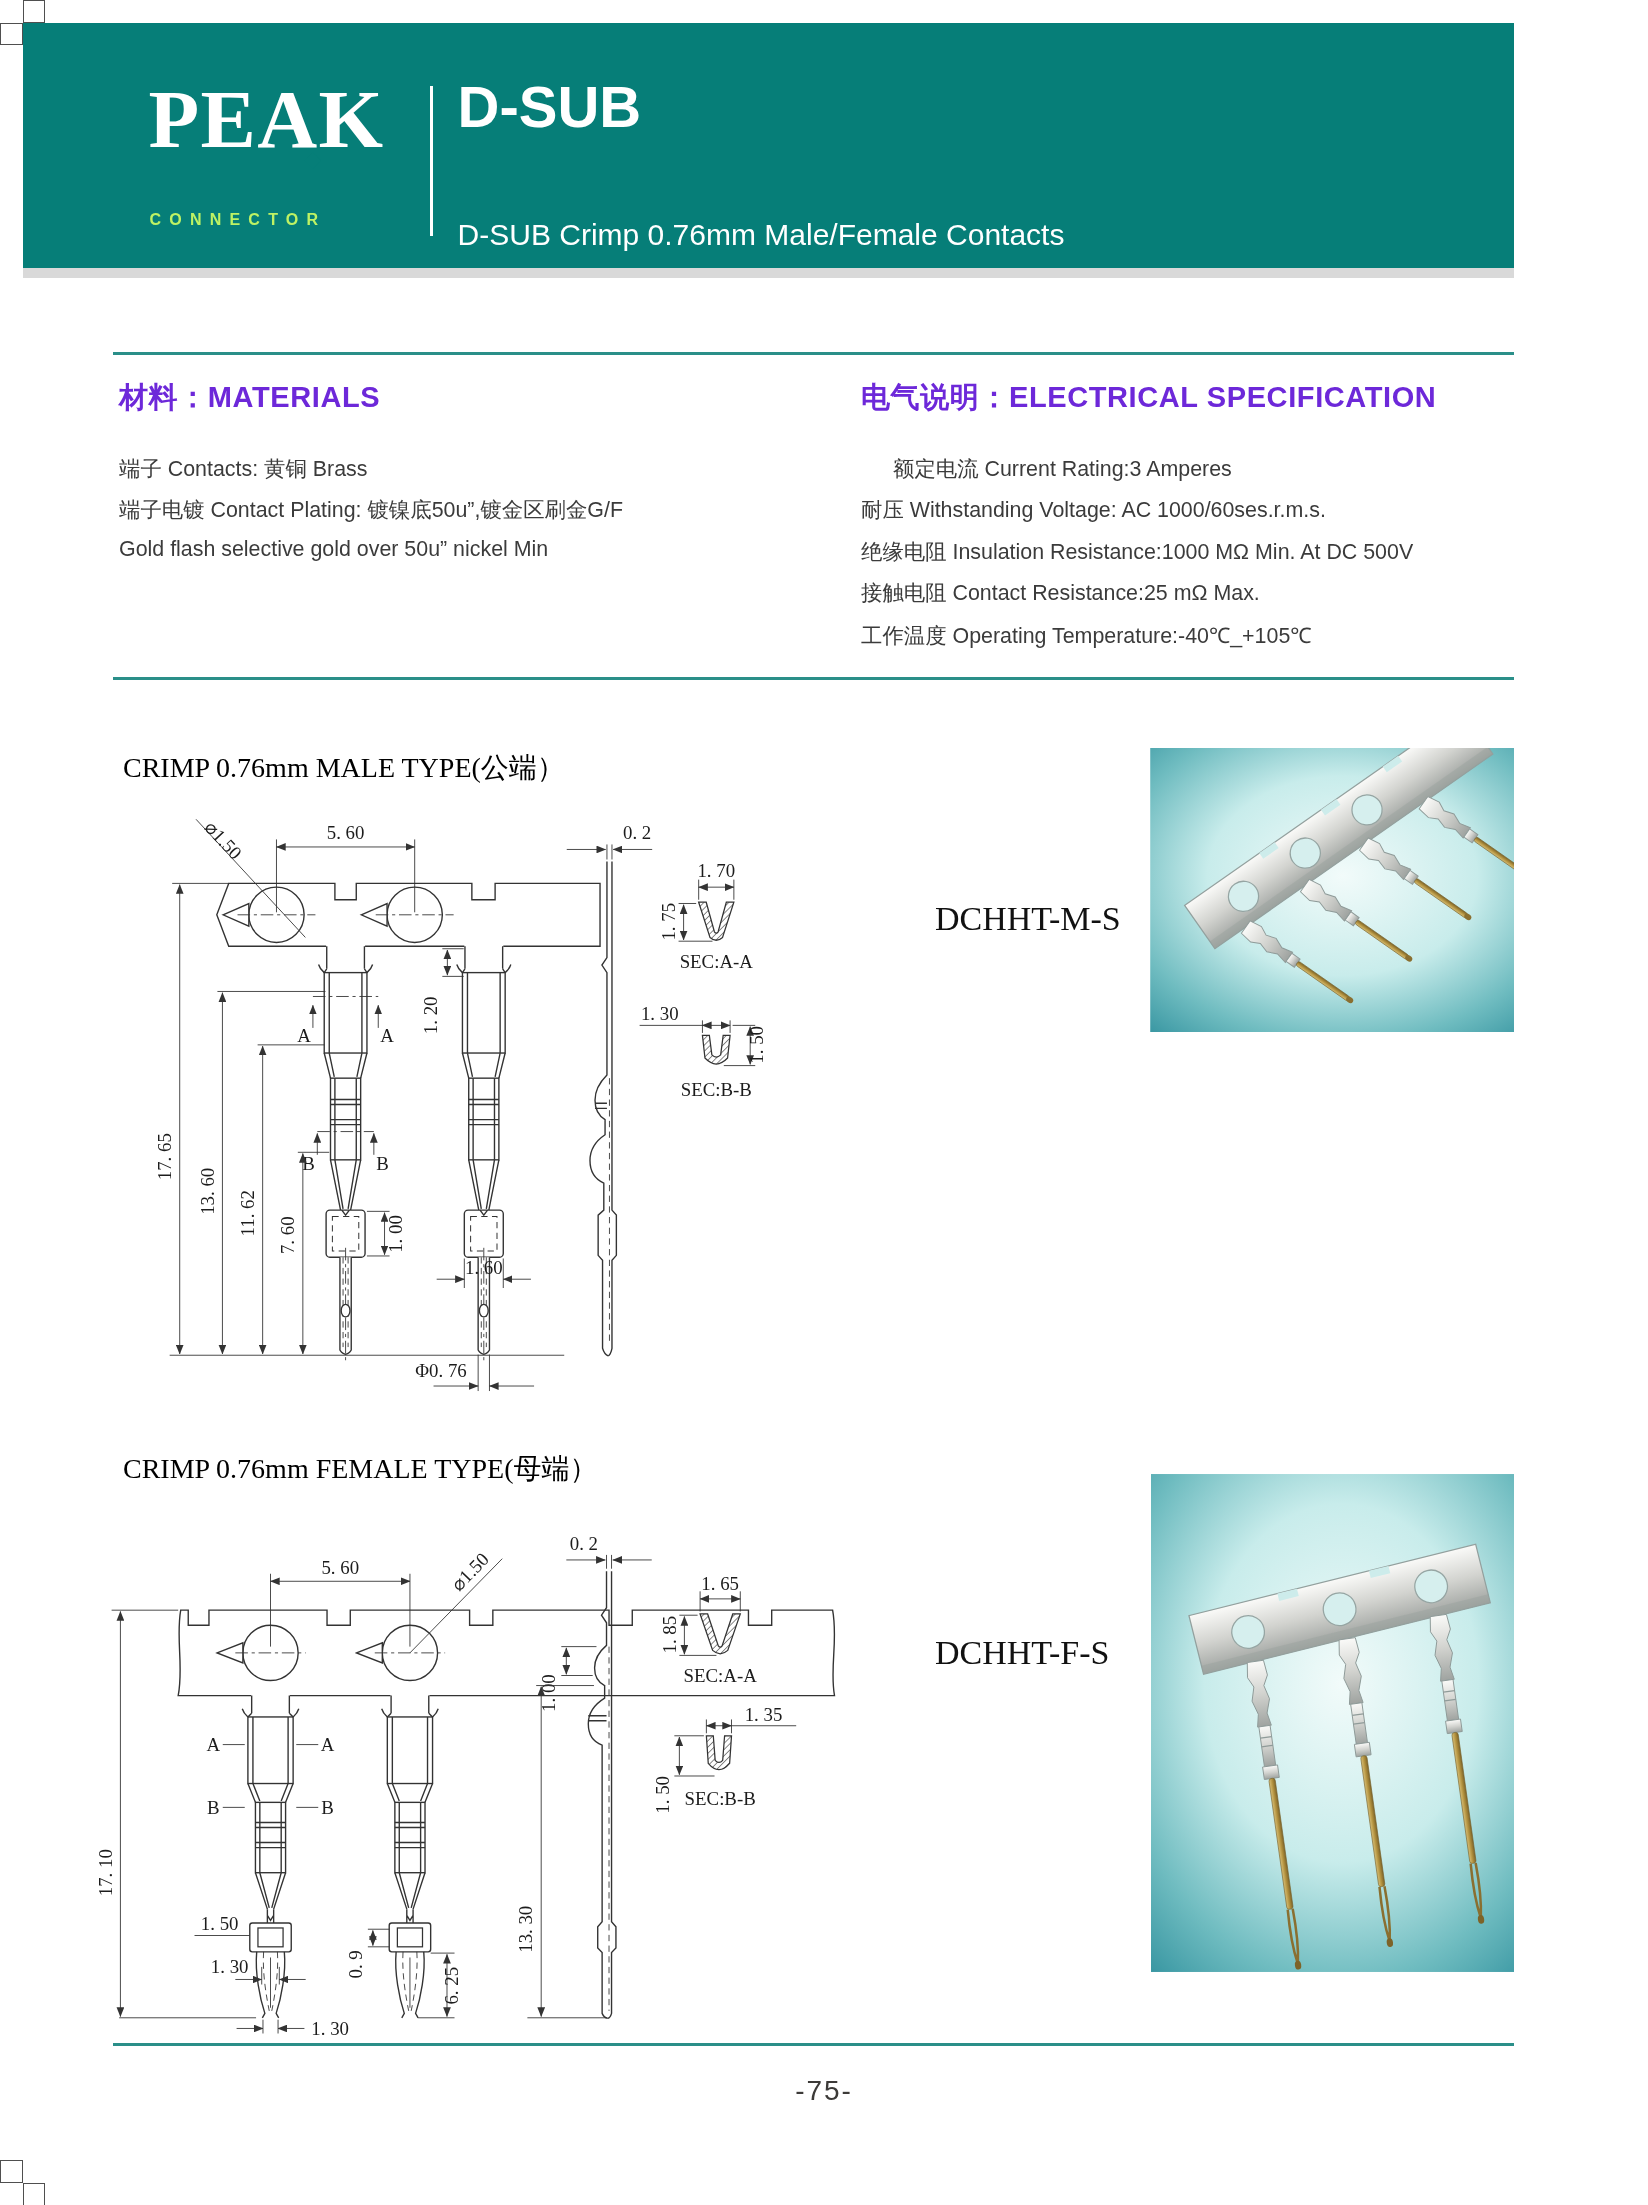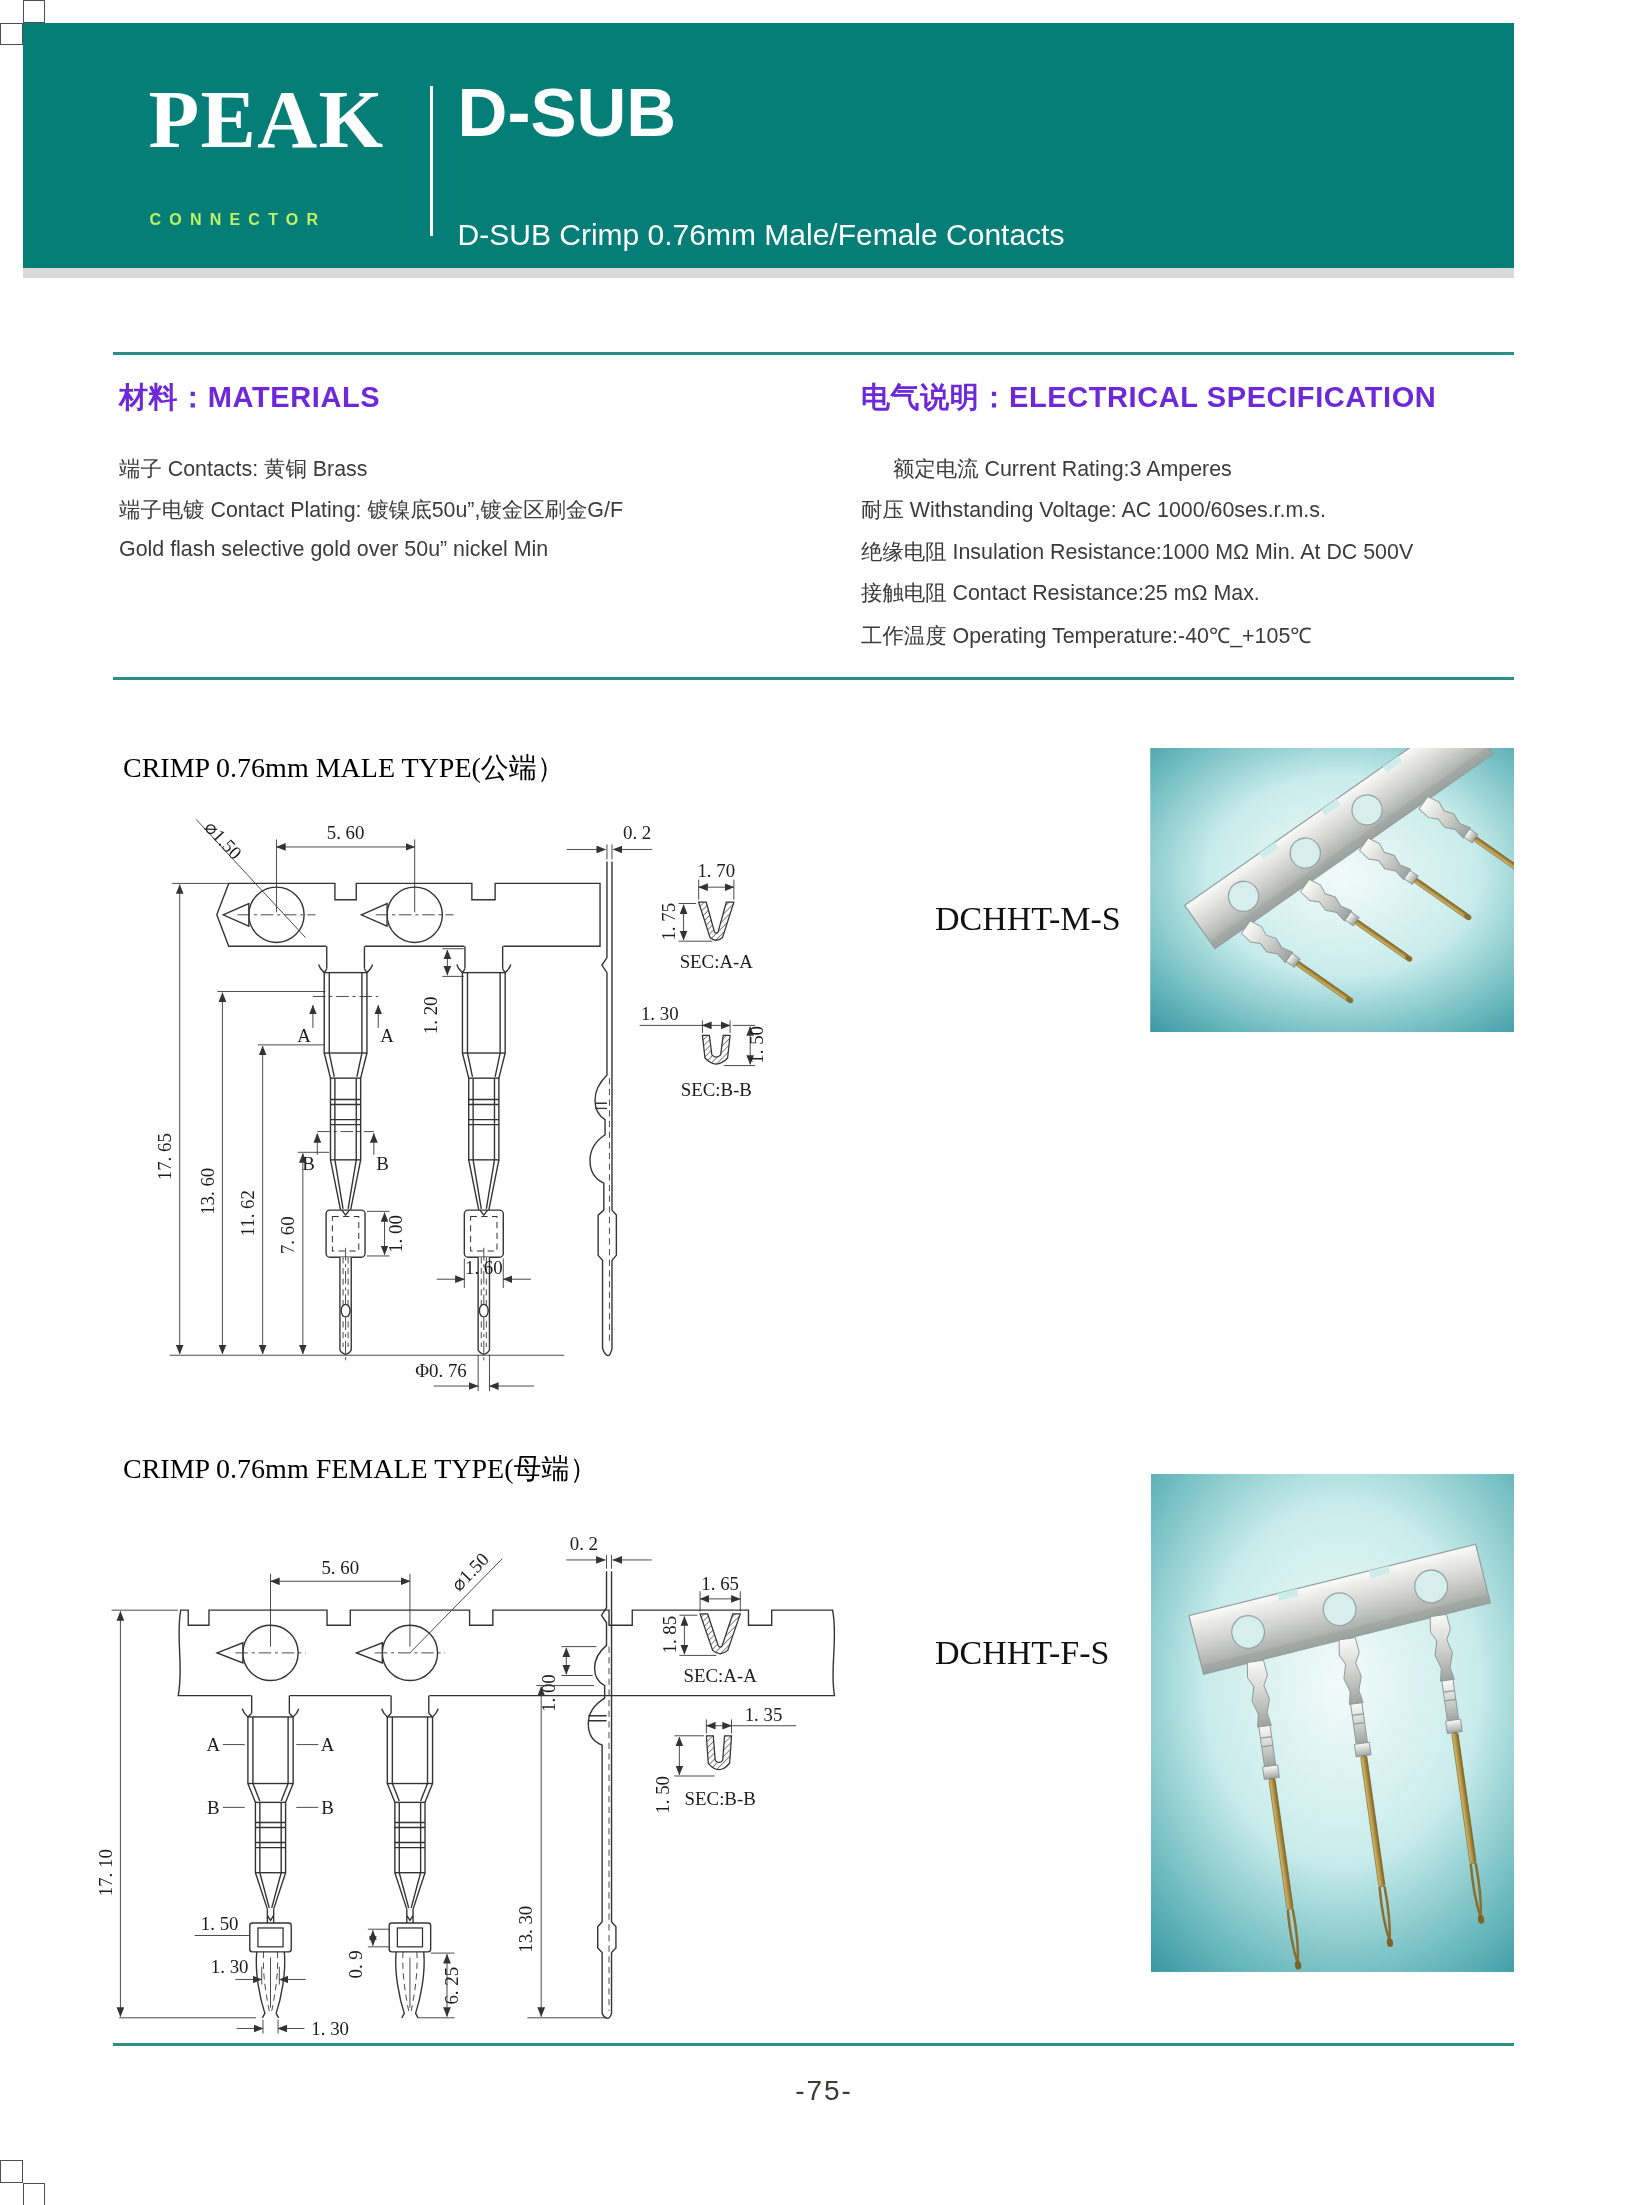--- a/index.html
+++ b/index.html
@@ -12,21 +12,21 @@
   
   .banner{position:absolute;left:22.6px;top:22.6px;width:1603px;height:245px;background:#067e78;}
   .banner-shadow{position:absolute;left:22.6px;top:268px;width:1626px;height:10px;background:#d9d9d9;}
   .brand{position:absolute;left:126px;top:55px;color:#fff;
          font-family:"Liberation Serif","DejaVu Serif",serif;font-weight:bold;
          font-size:83px;letter-spacing:1.3px;line-height:1;}
   .logo-diamond{position:absolute;left:282px;top:123px;color:#067e78;font-size:21.4px;}
   .brand-sub{position:absolute;left:127px;top:189px;color:#bef264;font-weight:bold;
              font-size:16px;letter-spacing:8.2px;line-height:1;}
   .divider{position:absolute;left:407px;top:63px;width:3.1px;height:150px;background:#fff;}
-  .doc-title{position:absolute;left:435px;top:55px;color:#fff;font-weight:bold;font-size:69px;line-height:1;}
+  .doc-title{position:absolute;left:435px;top:55px;color:#fff;font-weight:bold;font-size:58px;line-height:1;}
   .doc-subtitle{position:absolute;left:435px;top:195px;color:#fff;font-size:30px;line-height:1.1;}
   
   .rule{position:absolute;left:113px;width:1423px;height:3.1px;background:#2a8f89;}
   
   .sechead{position:absolute;font-size:29px;font-weight:bold;color:#6d28d9;letter-spacing:0.6px;}
   .bodyline{position:absolute;font-size:21.4px;color:#3b3b3b;white-space:nowrap;}
   .sertitle{position:absolute;font-family:"Liberation Serif","DejaVu Serif",serif;
             font-size:28px;color:#000000;white-space:nowrap;}
   .part{position:absolute;font-family:"Liberation Serif","DejaVu Serif",serif;
         font-size:34px;color:#111;}

